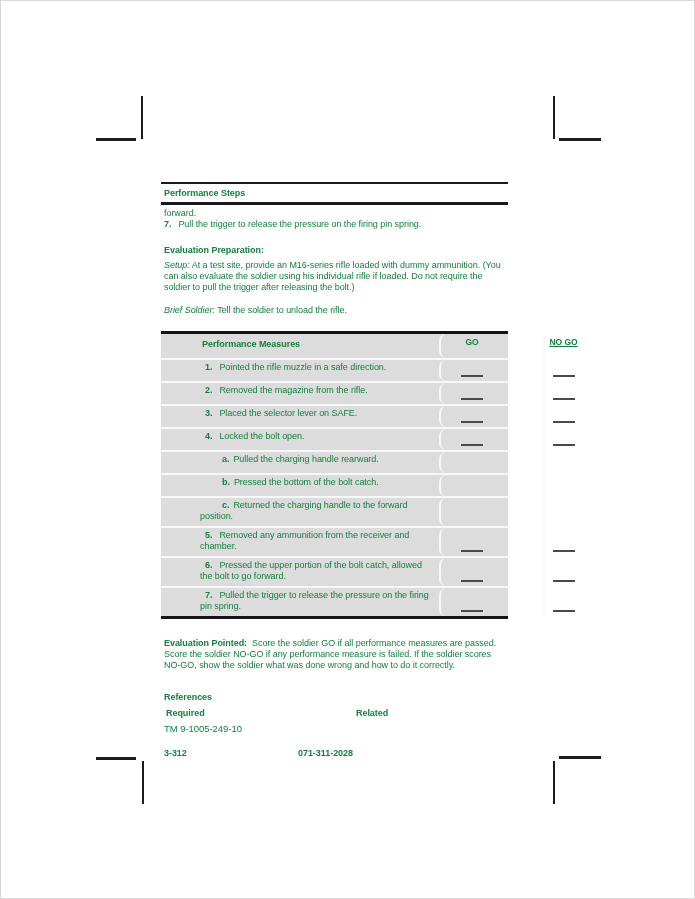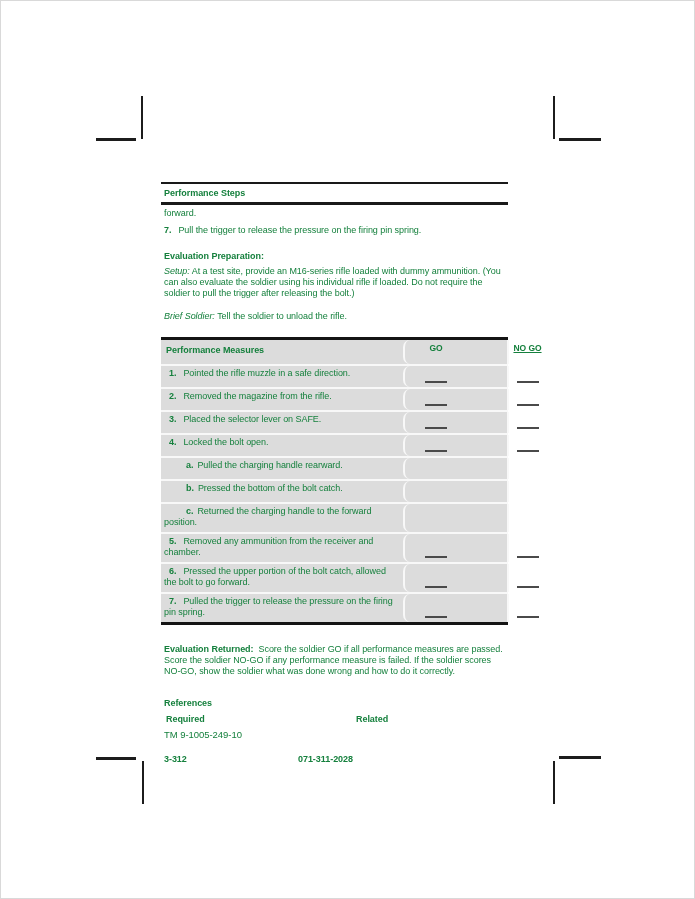--- a/index.html
+++ b/index.html
@@ -22,35 +22,35 @@
   }
   .i { font-style:italic; }
   
   .ps-header {
     border-top:2px solid #191919;
     border-bottom:3px solid #191919;
     padding:4px 0 3px 3px;
     font-weight:bold;
   }
   .p-forward { margin-top:3px; padding-left:3px; }
-  .p-step7 { margin-top:6px; padding-left:3px; }
+  .p-step7 { padding-left:3px; }
   .p-step7 .num { font-weight:bold; margin-right:7px; }
   .h-bold { margin-top:15px; padding-left:3px; font-weight:bold; }
   .p-setup { margin-top:4px; padding-left:3px; }
   .p-brief { margin-top:12px; padding-left:3px; }
   
   .pm-table {
     margin-top:15px;
     border-top:3px solid #141414;
     border-bottom:3px solid #141414;
     background:#dcdcdc;
   }
   .trow { display:flex; border-top:2px solid #f8f8f8; }
   .trow.header { border-top:none; }
-  .tcell-m { flex:0 0 242px; padding:2px 4px 8px 3px; }
+  .tcell-m { flex:0 0 242px; padding:2px 4px 8px 3px;margin-left:36px; }
   .tcell-go   { flex:0 0 64px; border-left:2px solid #f8f8f8; display:flex; justify-content:center; align-items:flex-end;border-radius:7px; }
   .tcell-nogo { flex:0 0 39px; border-left:2px solid #f8f8f8; display:flex; justify-content:center; align-items:flex-end;margin-left:40px; }
   .header .tcell-go, .header .tcell-nogo { align-items:flex-start; padding-top:3px; }
   .header .tcell-m { font-weight:bold; padding-top:5px; padding-left:5px; }
   .header { min-height:22px; }
   .col-head { font-size:8.5px; font-weight:bold; }
   .col-head.u { text-decoration:underline; }
   .mtext { text-indent:5px; }
   .mtext .num { font-weight:bold; margin-right:7px; }
   .sub .mtext { text-indent:22px; }
@@ -226,21 +226,21 @@
             <span class="blank"></span>
           </div>
         <div class="tcell-nogo">
             <span class="blank"></span>
           </div>
       </div>
 
     </div>
 
     <div class="p-guidance">
-      <span class="lead">Evaluation Returned:</span><span>Score the soldier GO if all performance measures are passed. Score the soldier NO-GO if any performance measure is failed. If the soldier scores NO-GO, show the soldier what was done wrong and how to do it correctly.</span>
+      <span class="lead">Evaluation Pointed:</span><span>Score the soldier GO if all performance measures are passed. Score the soldier NO-GO if any performance measure is failed. If the soldier scores NO-GO, show the soldier what was done wrong and how to do it correctly.</span>
     </div>
 
     <div class="h-refs">References</div>
 
     <div class="row-reqrel">
       <span>Required</span>
       <span class="related">Related</span>
     </div>
 
     <div class="p-tm">TM 9-1005-249-10</div>

